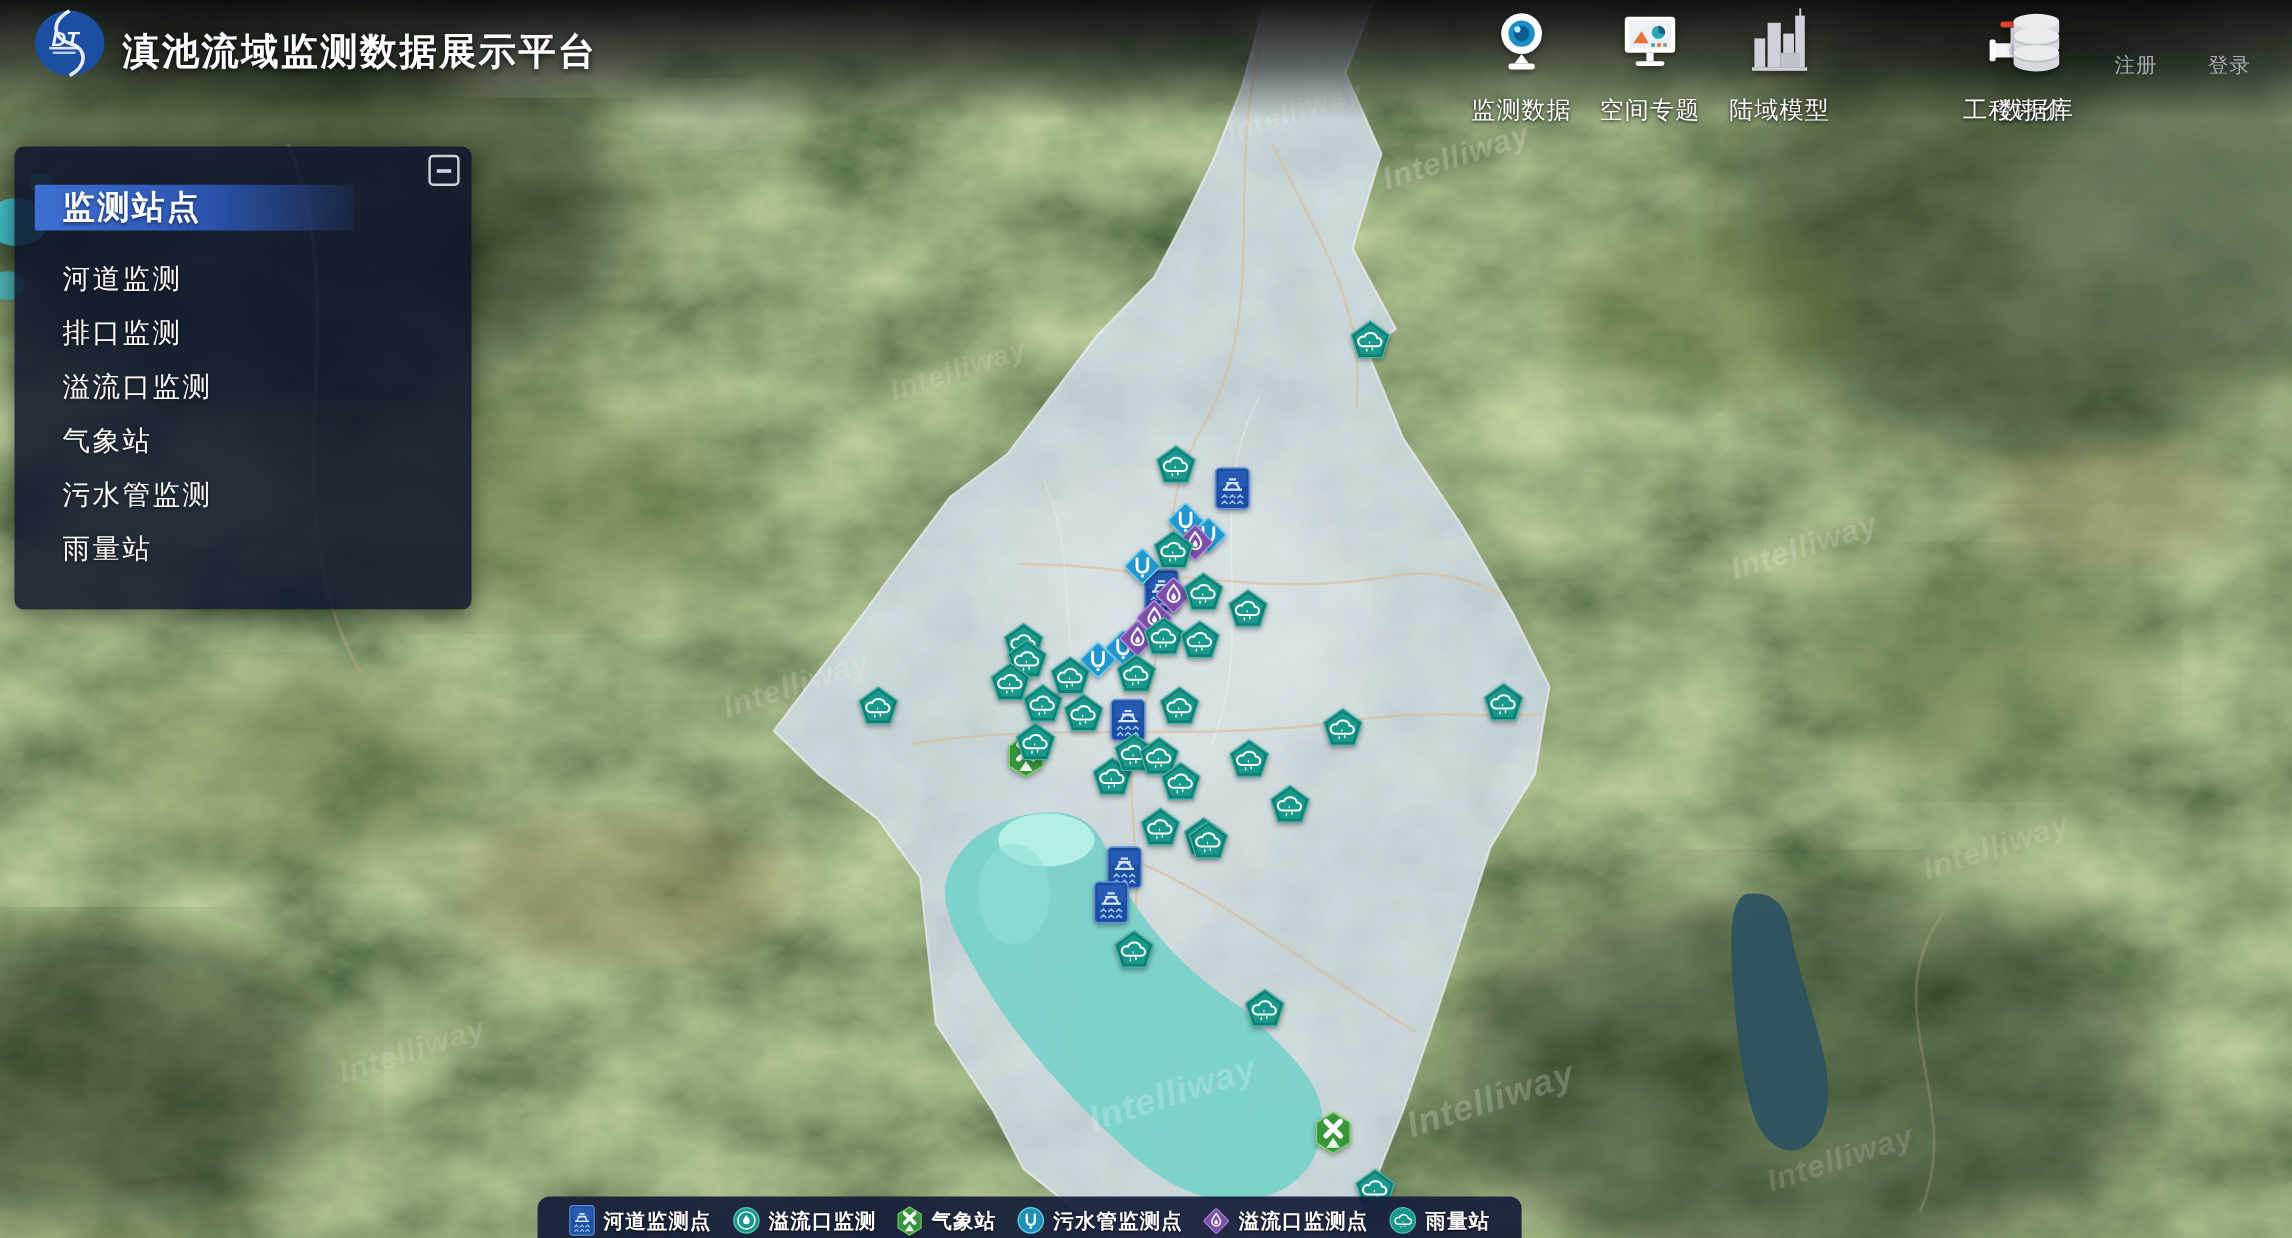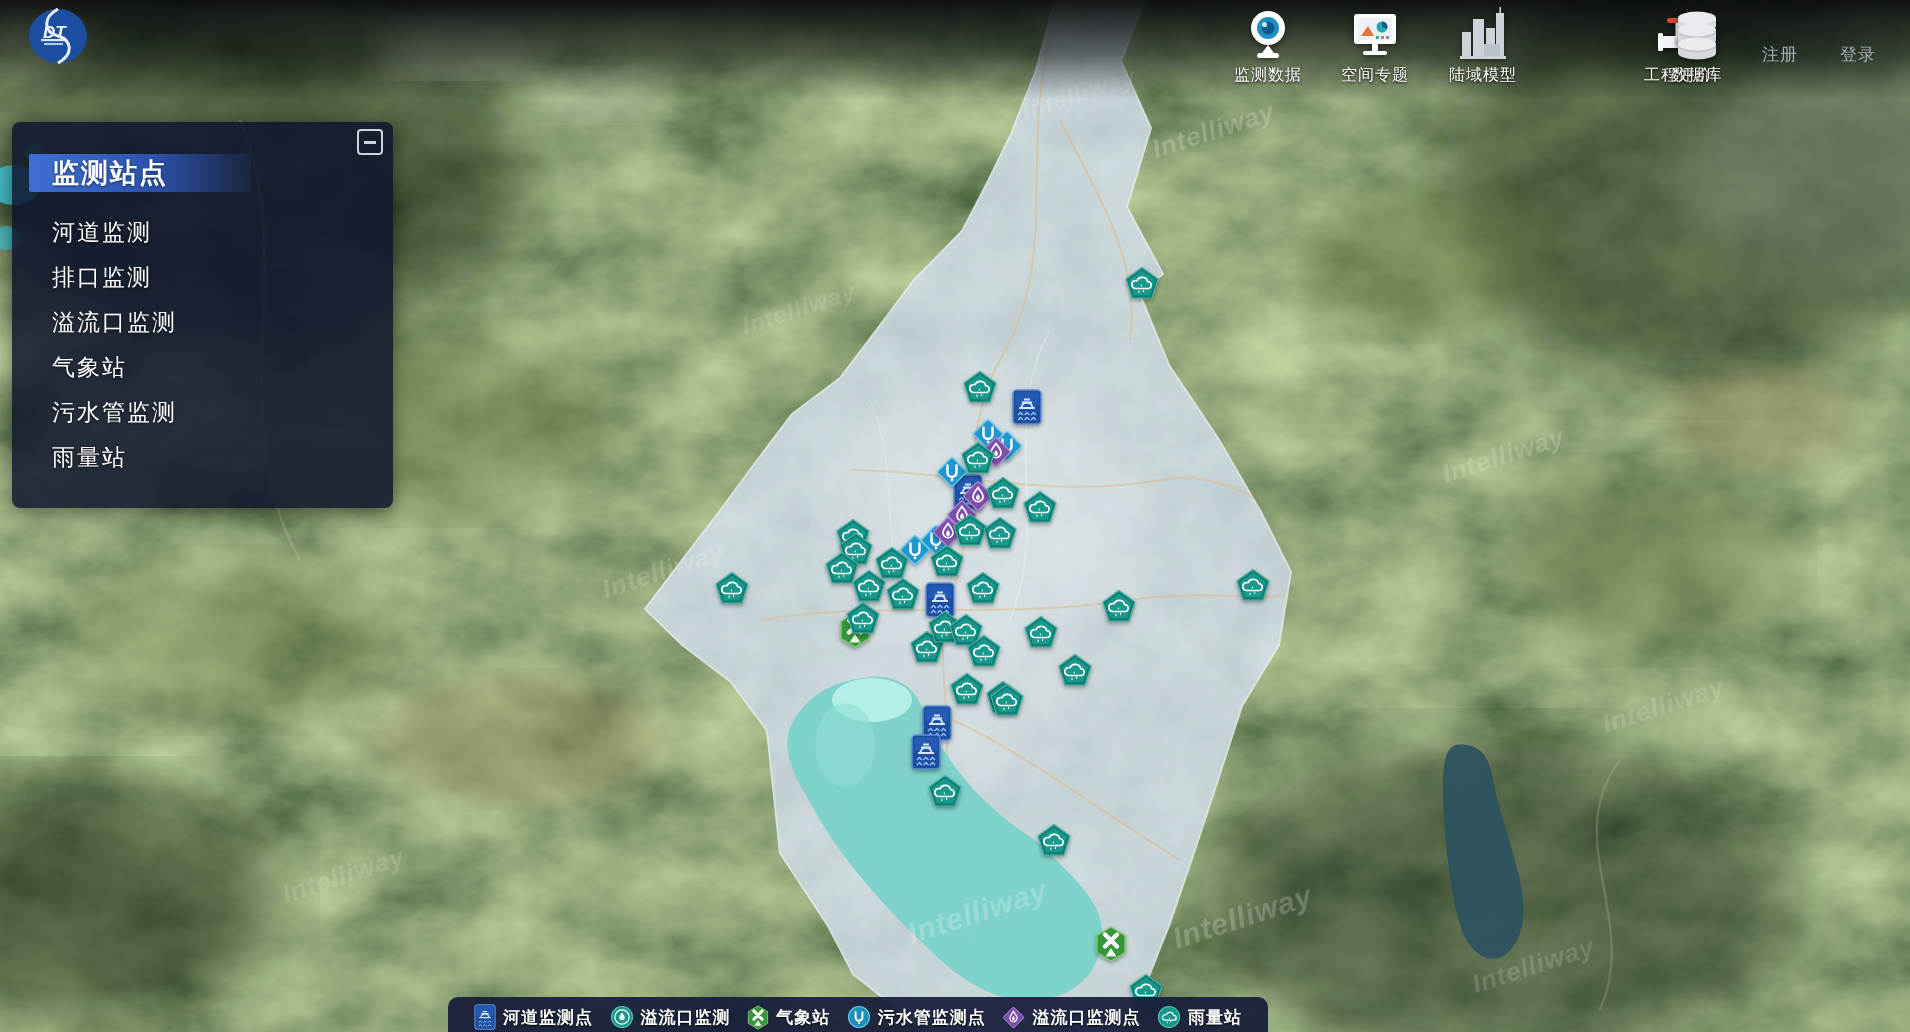--- a/index.html
+++ b/index.html
@@ -13,30 +13,30 @@
   .marker svg{display:block;filter:drop-shadow(0 2px 2px rgba(0,0,0,.35));}
   
   #topbar{position:absolute;left:0;top:0;width:1910px;height:100px;z-index:40;
        background:linear-gradient(180deg,rgba(4,7,10,.93) 0%,rgba(4,7,10,.55) 55%,rgba(4,7,10,0) 100%);}
   #logo{position:absolute;left:28px;top:8px;}
   #title{position:absolute;left:102px;top:22px;font-size:31px;font-weight:700;color:#fff;
        letter-spacing:2px;text-shadow:0 2px 6px rgba(0,0,0,.85);}
   .nav-item{position:absolute;top:4px;transform:translateX(-50%);display:flex;flex-direction:column;
        align-items:center;cursor:pointer;width:130px;}
   .nav-item .ico{height:58px;display:flex;align-items:flex-end;filter:drop-shadow(0 2px 3px rgba(0,0,0,.5));}
-  .nav-item .lbl{margin-top:3px;font-size:16px;color:#fff;text-shadow:0 1px 3px #000;letter-spacing:1px;}
+  .nav-item .lbl{margin-top:16px;font-size:20px;color:#fff;text-shadow:0 1px 3px #000;letter-spacing:1px;}
   #auth{position:absolute;top:15px;right:34px;display:flex;gap:42px;}
   #auth span{color:#a7adb6;font-size:17px;cursor:pointer;letter-spacing:1px;margin-top:28px;}
   
   #panel{position:absolute;left:12px;top:122px;width:381px;height:386px;z-index:35;
        background:rgba(13,19,44,.84);border-radius:8px;box-shadow:0 4px 18px rgba(0,0,0,.45);}
   #collapse-btn{position:absolute;top:7px;right:10px;width:22px;height:22px;border:2px solid #cdd3dc;
        border-radius:4px;display:flex;align-items:center;justify-content:center;cursor:pointer;}
   #collapse-btn i{display:block;width:12px;height:3px;background:#cdd3dc;}
-  #panel h2{position:absolute;left:17px;top:32px;width:222px;height:38px;margin:0;display:flex;align-items:center;
+  #panel h2{position:absolute;left:17px;top:32px;width:266px;height:38px;margin:0;display:flex;align-items:center;
        padding-left:23px;font-size:27px;color:#fff;font-weight:700;letter-spacing:2px;box-sizing:border-box;
        background:linear-gradient(90deg,#3f6fd4 0%,#2c54ae 55%,rgba(44,84,174,.12) 100%);border-radius:2px;
        text-shadow:0 1px 3px rgba(0,0,0,.5);}
   #panel ul{position:absolute;left:40px;top:88px;margin:0;padding:0;list-style:none;}
   #panel li{height:45px;display:flex;align-items:center;font-size:23px;color:#fff;letter-spacing:2px;
        cursor:pointer;text-shadow:0 1px 3px rgba(0,0,0,.65);}
   
   #legend{position:absolute;left:448px;top:997px;width:820px;height:40px;z-index:30;box-sizing:border-box;
        background:rgba(22,29,58,.93);border-radius:10px 10px 0 0;display:flex;align-items:center;
        justify-content:space-between;padding:0 26px;}
@@ -665,20 +665,21 @@
     </div>
 
   <div id="topbar">
     <svg id="logo" width="60" height="56" viewBox="0 0 60 56">
       <ellipse cx="30" cy="28" rx="29" ry="27" fill="#1c4fa2"></ellipse>
       <path d="M30,1 C14,10 16,24 30,28 C44,32 46,46 30,55" stroke="#e8eef8" stroke-width="3" fill="none"></path>
       <rect x="13" y="31" width="24" height="2.2" fill="#fff" opacity=".85"></rect>
       <rect x="16" y="35" width="19" height="2" fill="#fff" opacity=".7"></rect>
       <text x="15" y="30" font-size="17" font-style="italic" font-weight="bold" fill="#f2f5fa" font-family="Liberation Sans, sans-serif">DT</text>
     </svg>
+    <div id="title">滇池流域监测数据展示平台</div>
     <div id="navzone">
         <div class="nav-item" style="left: 1268px;">
       <div class="ico">
             <svg width="54" height="56" viewBox="0 0 54 56">
               <circle cx="27" cy="22" r="17" fill="#fff"></circle>
               <circle cx="27" cy="22" r="11" fill="#1b8ec4"></circle>
               <circle cx="27" cy="22" r="6.5" fill="#0d5d8c"></circle>
               <circle cx="23.5" cy="18.5" r="2.6" fill="#bfe8f8"></circle>
               <path d="M27,39 l-6,8 h12 z" fill="#fff"></path>
               <rect x="16" y="47" width="22" height="5" rx="2.5" fill="#fff"></rect>

